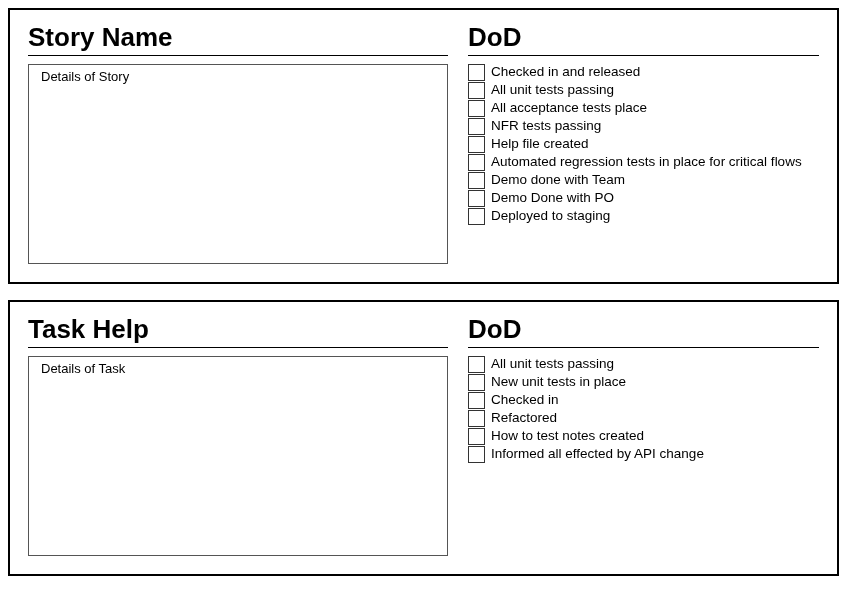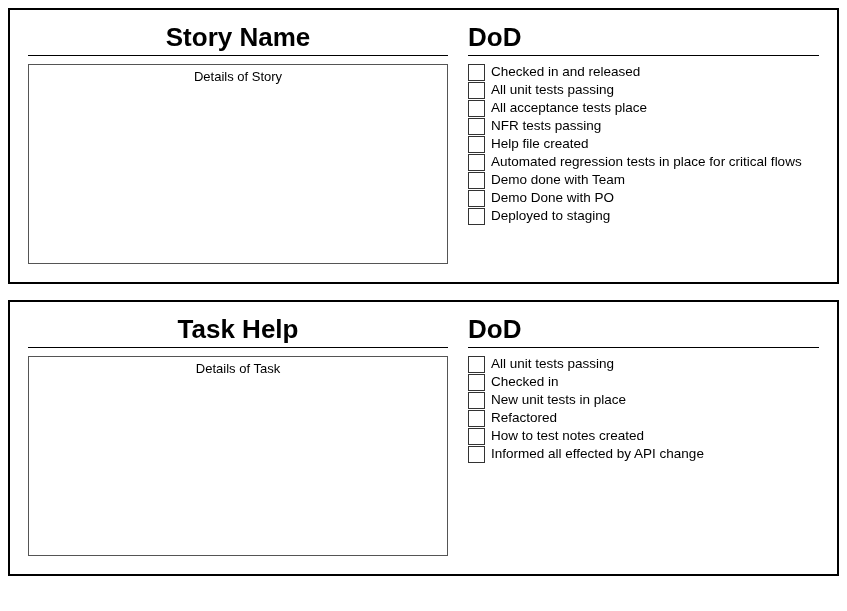--- a/index.html
+++ b/index.html
@@ -15,21 +15,20 @@
     }
     .card {
       border: 2px solid #000;
       padding: 12px 18px 18px 18px;
       margin-bottom: 16px;
       display: flex;
       gap: 20px;
     }
     .col-left {
       flex: 0 0 420px;
-      text-align: center;
     }
     .col-right {
       flex: 1;
     }
     .section-title {
       font-size: 26px;
       font-weight: bold;
       color: #000;
       padding-bottom: 2px;
       border-bottom: 1.5px solid #000;
@@ -126,25 +125,25 @@
   </div>
   <div class="col-right">
     <div class="section-title">DoD</div>
     <ul class="checklist">
       <li class="checklist-item">
         <span class="checkbox"></span>
         <span class="check-label">All unit tests passing</span>
       </li>
       <li class="checklist-item">
         <span class="checkbox"></span>
-        <span class="check-label">Checked in</span>
+        <span class="check-label">New unit tests in place</span>
       </li>
       <li class="checklist-item">
         <span class="checkbox"></span>
-        <span class="check-label">New unit tests in place</span>
+        <span class="check-label">Checked in</span>
       </li>
       <li class="checklist-item">
         <span class="checkbox"></span>
         <span class="check-label">Refactored</span>
       </li>
       <li class="checklist-item">
         <span class="checkbox"></span>
         <span class="check-label">How to test notes created</span>
       </li>
       <li class="checklist-item">

